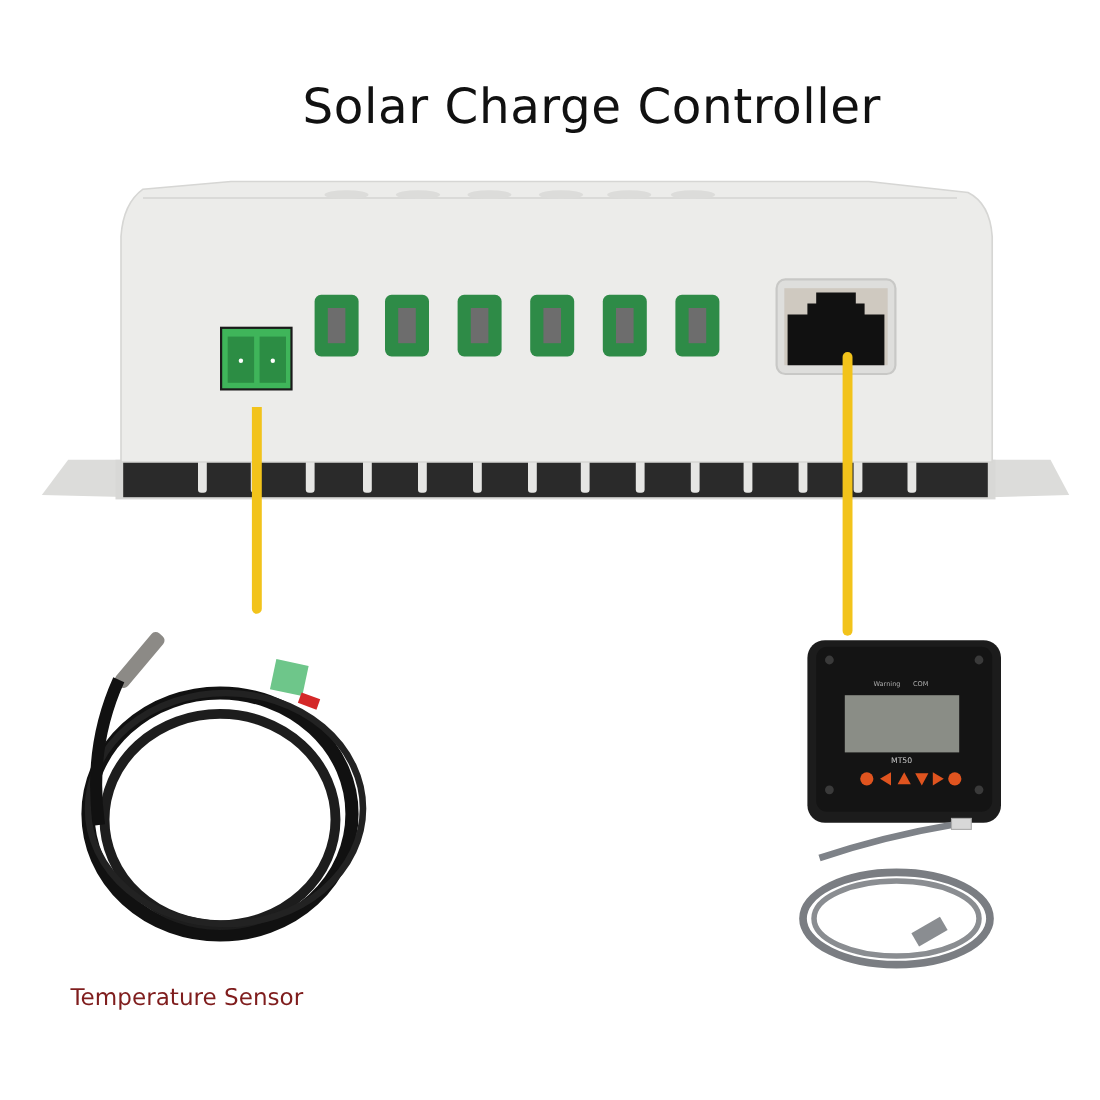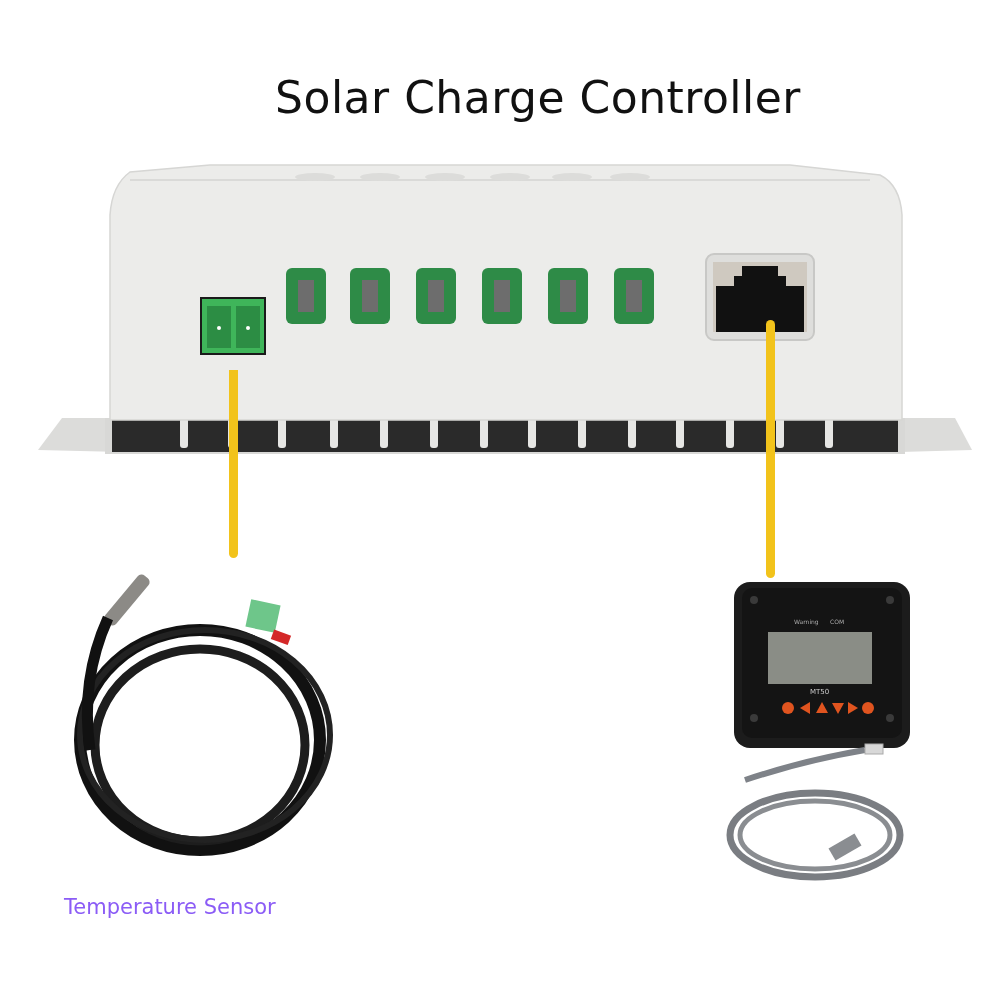--- a/index.html
+++ b/index.html
@@ -1,20 +1,20 @@
 <!DOCTYPE html>
 <html><head>
 <meta charset="utf-8">
 <style>
   html,body{margin:0;padding:0;background:#fff;}
   body{width:1000px;height:1000px;position:relative;overflow:hidden;font-family:"DejaVu Sans","Liberation Sans",sans-serif;}
   .title{position:absolute;left:0;width:1076px;top:72px;text-align:center;font-size:44px;color:#111;font-weight:normal;letter-spacing:0.5px;}
   .controller{position:absolute;left:0;top:0;width:1000px;height:470px;}
   .leader{position:absolute;width:9px;background:#f2c31b;border-radius:0 0 5px 5px;}
-  .caption{position:absolute;left:64px;top:895px;font-size:21px;color:#8b5cf6;}
+  .caption{position:absolute;left:64px;top:895px;font-size:21px;color:#7f1d1d;}
   .meter{position:absolute;left:732px;top:580px;width:180px;height:170px;}
   .sensor{position:absolute;left:60px;top:540px;width:280px;height:330px;}
   .cable{position:absolute;left:715px;top:740px;width:200px;height:150px;}
 </style>
 </head>
 <body>
 
 <div class="title">Solar Charge Controller</div>
 
 <svg class="controller" viewBox="0 0 1000 470" width="1000" height="470">

